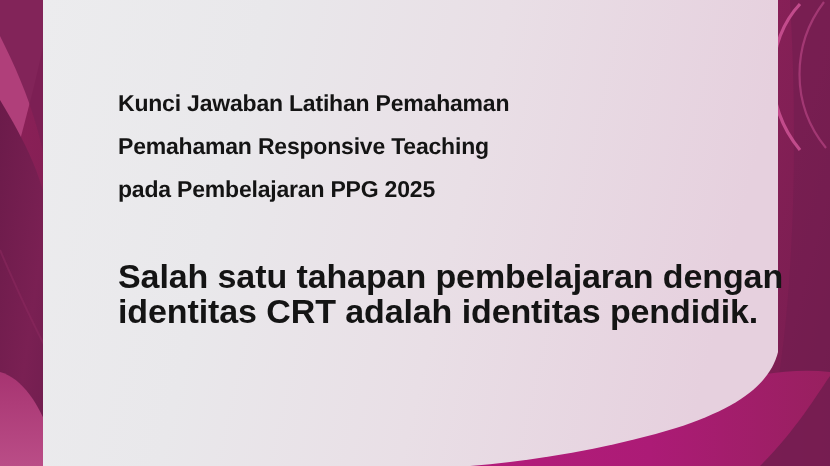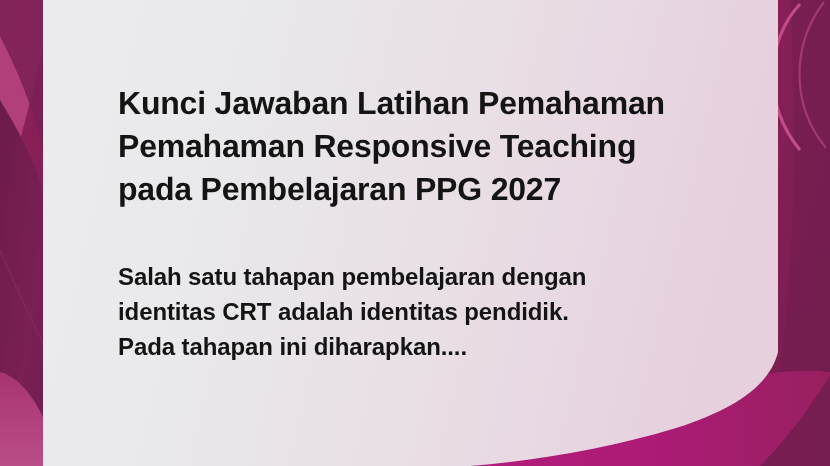--- a/index.html
+++ b/index.html
@@ -35,33 +35,33 @@
   
   .content {
     position: absolute;
     left: 118px;
     top: 82px;
     width: 610px;
   }
   .title {
     margin: 0;
     color: #141414;
-    font-size: 32px;
+    font-size: 23px;
     line-height: 43px;
     font-weight: 700;
     letter-spacing: -0.2px;
     font-family: "Liberation Sans", "DejaVu Sans", sans-serif;
     text-rendering: geometricPrecision;
   }
   .title .tl { display: block; white-space: nowrap; }
   .subtitle {
     margin: 0;
     padding-top: 48px;
     color: #141414;
-    font-size: 24px;
+    font-size: 34px;
     line-height: 35px;
     font-weight: 700;
     letter-spacing: -0.1px;
     font-family: "Liberation Sans", "DejaVu Sans", sans-serif;
   }
   .subtitle .sl { display: block; white-space: nowrap; }
 </style>
 </head>
 <body>
 
@@ -128,22 +128,21 @@
                C770,384 738,408 676,428
                C610,448 540,460 470,466
                L43,466 Z" fill="url(#gCard)"></path>
     </svg>
   </div>
 
   <div class="content">
     <h1 class="title">
       <span class="tl">Kunci Jawaban Latihan Pemahaman</span>
       <span class="tl">Pemahaman Responsive Teaching</span>
-      <span class="tl">pada Pembelajaran PPG 2027</span>
+      <span class="tl">pada Pembelajaran PPG 2025</span>
     </h1>
     <p class="subtitle">
       <span class="sl">Salah satu tahapan pembelajaran dengan</span>
       <span class="sl">identitas CRT adalah identitas pendidik.</span>
-      <span class="sl">Pada tahapan ini diharapkan....</span>
     </p>
   </div>
 
 </div>
 
 </body></html>

